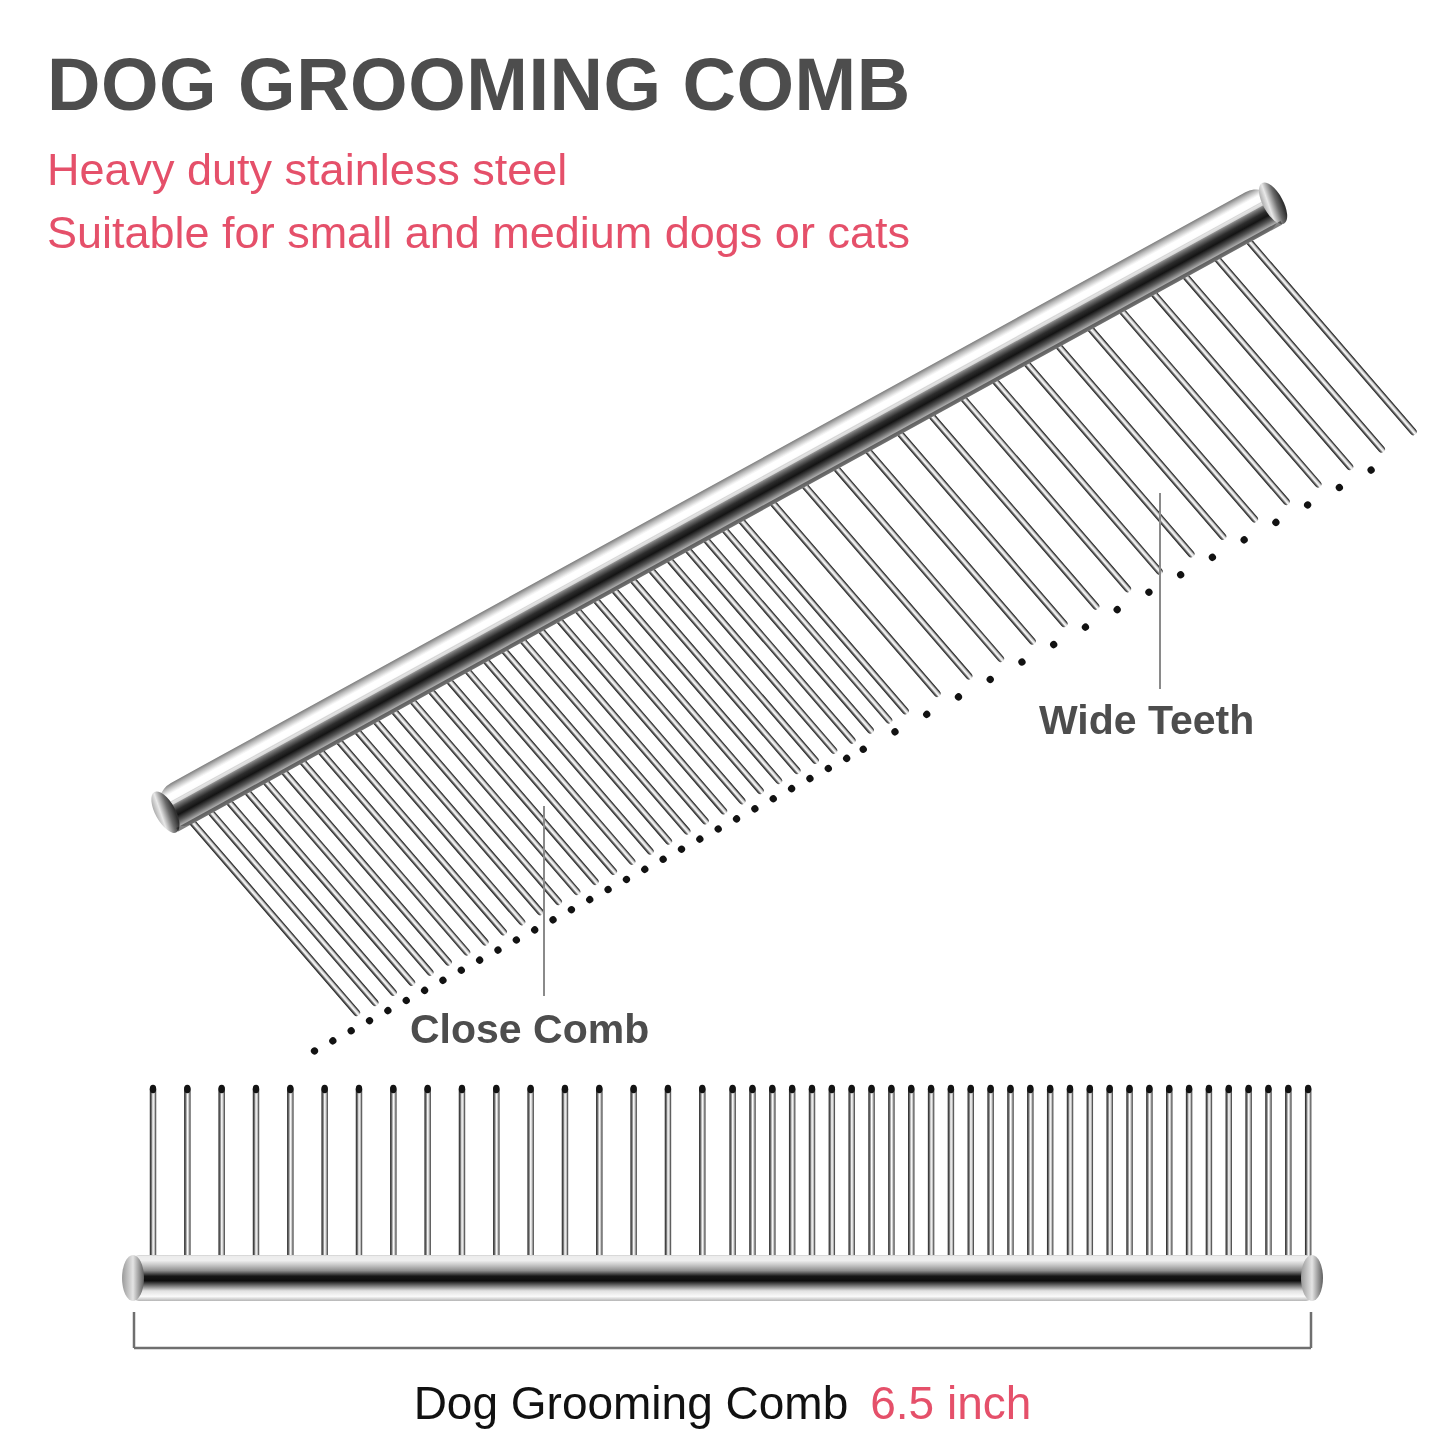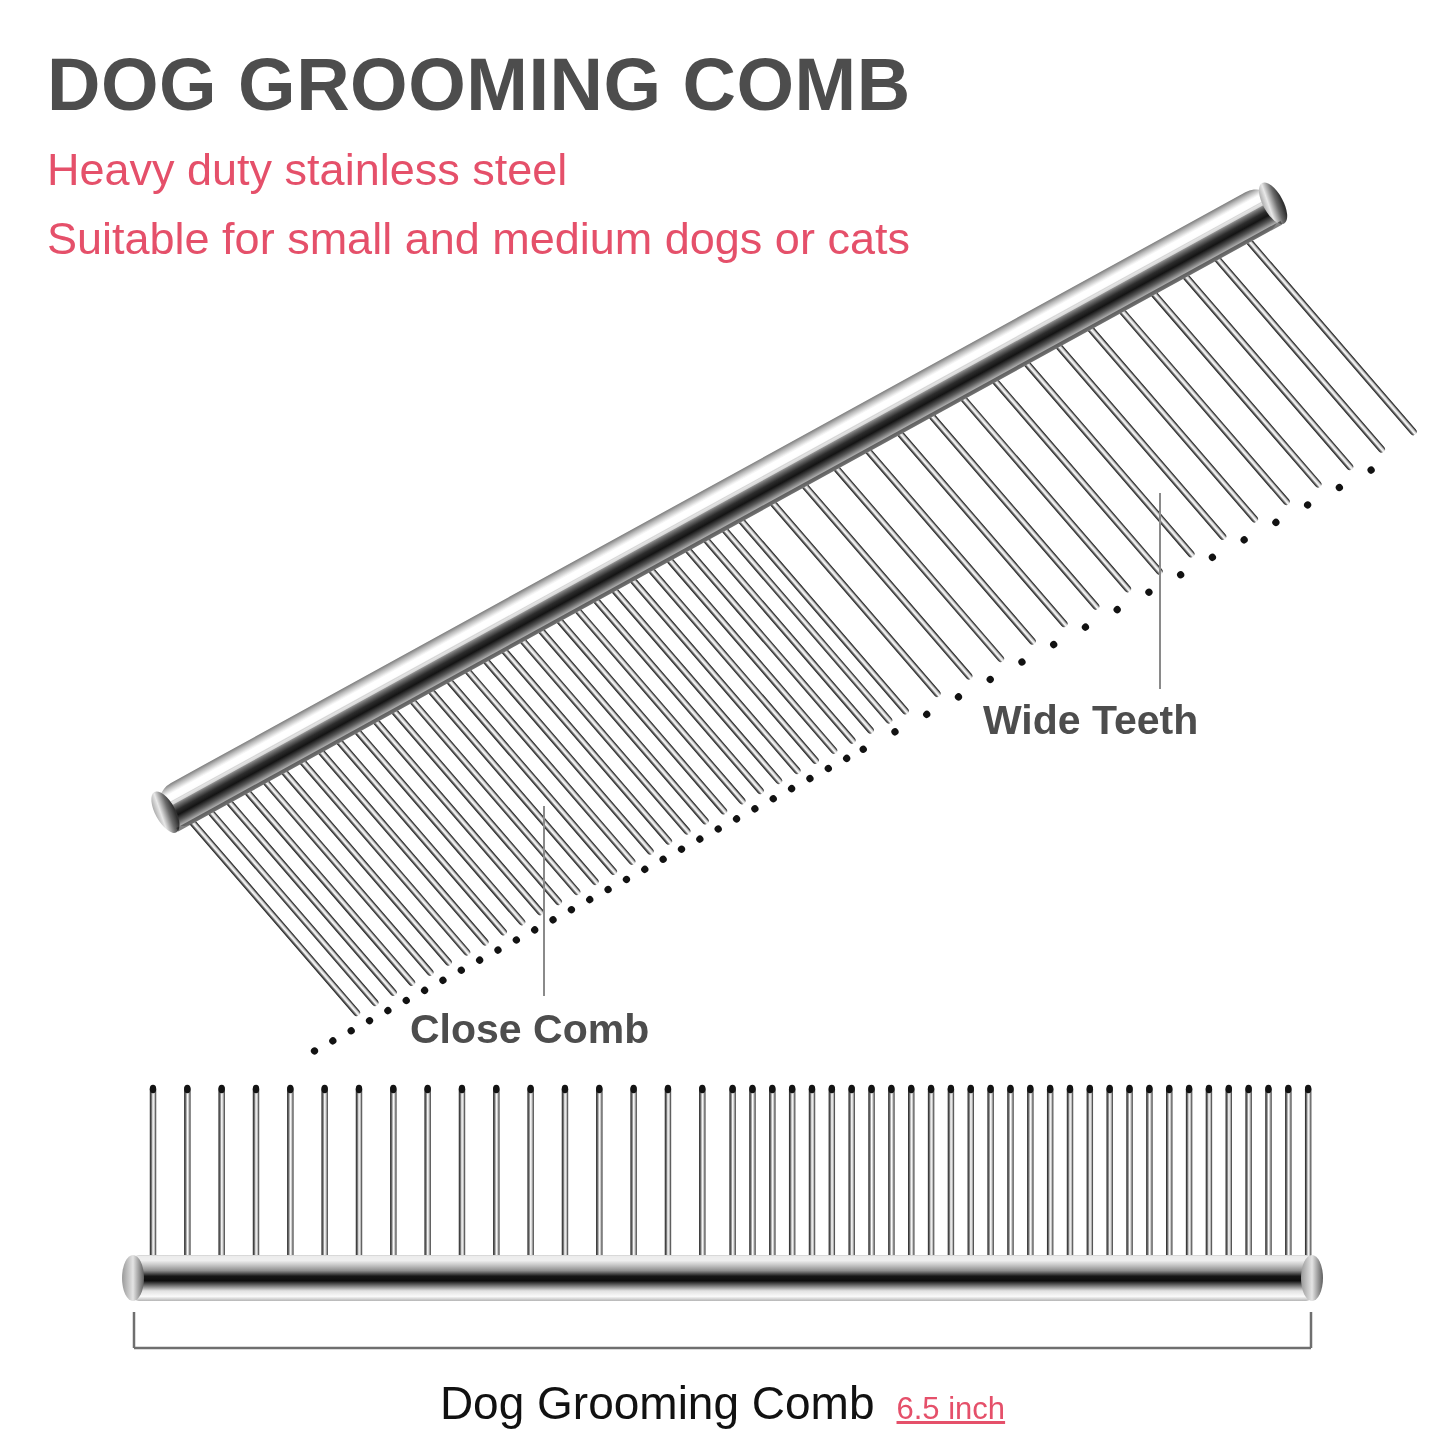--- a/index.html
+++ b/index.html
@@ -35,32 +35,32 @@
   }
   .sub-line {
     font-family: Liberation Sans, sans-serif;
     font-size: 45px;
     font-weight: normal;
     color: #e5506a;
     line-height: 1.26;
     white-space: nowrap;
   }
   #sub-line-1 { margin-top: 20px; }
-  #sub-line-2 { margin-top: 12px; }
+  #sub-line-2 { margin-top: 6px; }
 
   
   .callout-label {
     position: absolute;
     font-family: "Liberation Sans", sans-serif;
     font-size: 41px;
     font-weight: bold;
     color: #4d4d4d;
     white-space: nowrap;
   }
-  #label-wide-teeth { left: 983px; top: 697px; }
+  #label-wide-teeth { left: 1039px; top: 697px; }
   #label-close-teeth { left: 410px; top: 1006px; }
 
   
   .leader-line {
     position: absolute;
     width: 2px;
     background: #8a8a8a;
   }
   #leader-wide { left: 1159px; top: 493px; height: 196px; }
   #leader-close { left: 543px; top: 806px; height: 190px; }
@@ -83,24 +83,23 @@
     text-align: center;
     white-space: nowrap;
   }
   #caption-name {
     font-family: "Liberation Sans", sans-serif;
     font-size: 46px;
     color: #111111;
   }
   #caption-size {
     font-family: "Liberation Sans", sans-serif;
-    font-size: 31px;
+    font-size: 46px;
     color: #e5506a;
     margin-left: 22px;
-    text-decoration: underline;
   }
 </style>
 </head>
 <body>
 
 <div id="page">
 
   <div id="header-block">
     <div id="main-title">DOG GROOMING COMB</div>
     <div class="sub-line" id="sub-line-1">Heavy duty stainless steel</div>

